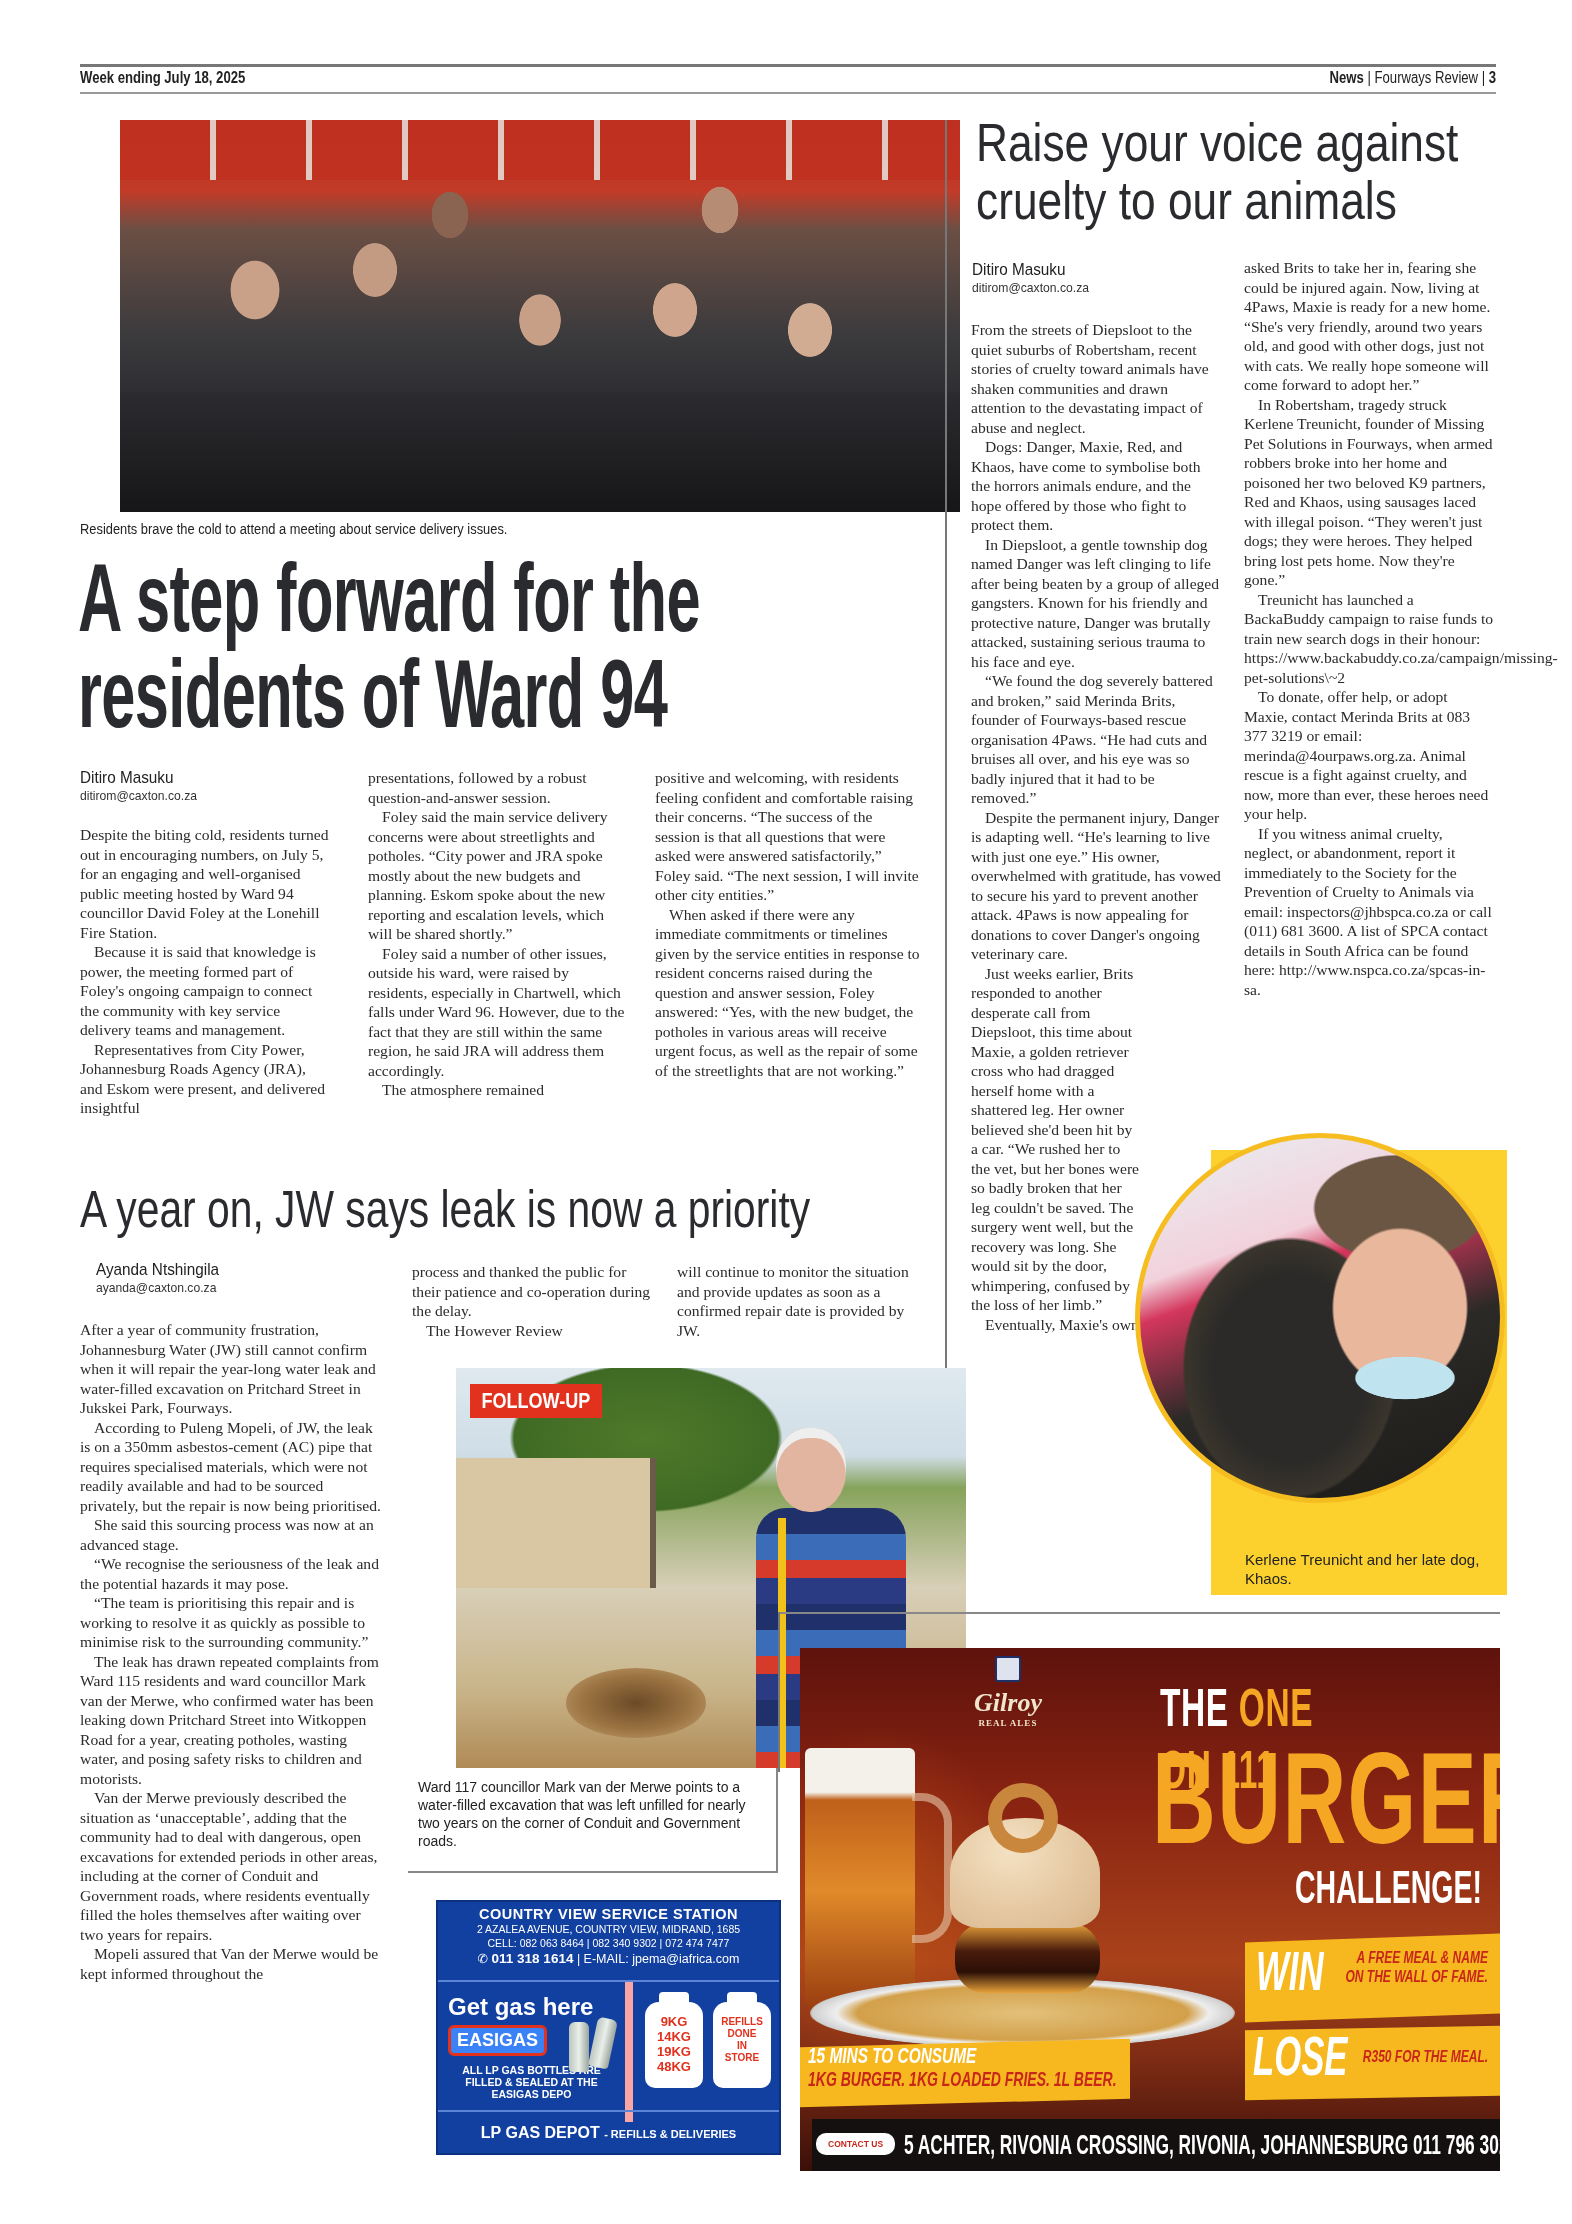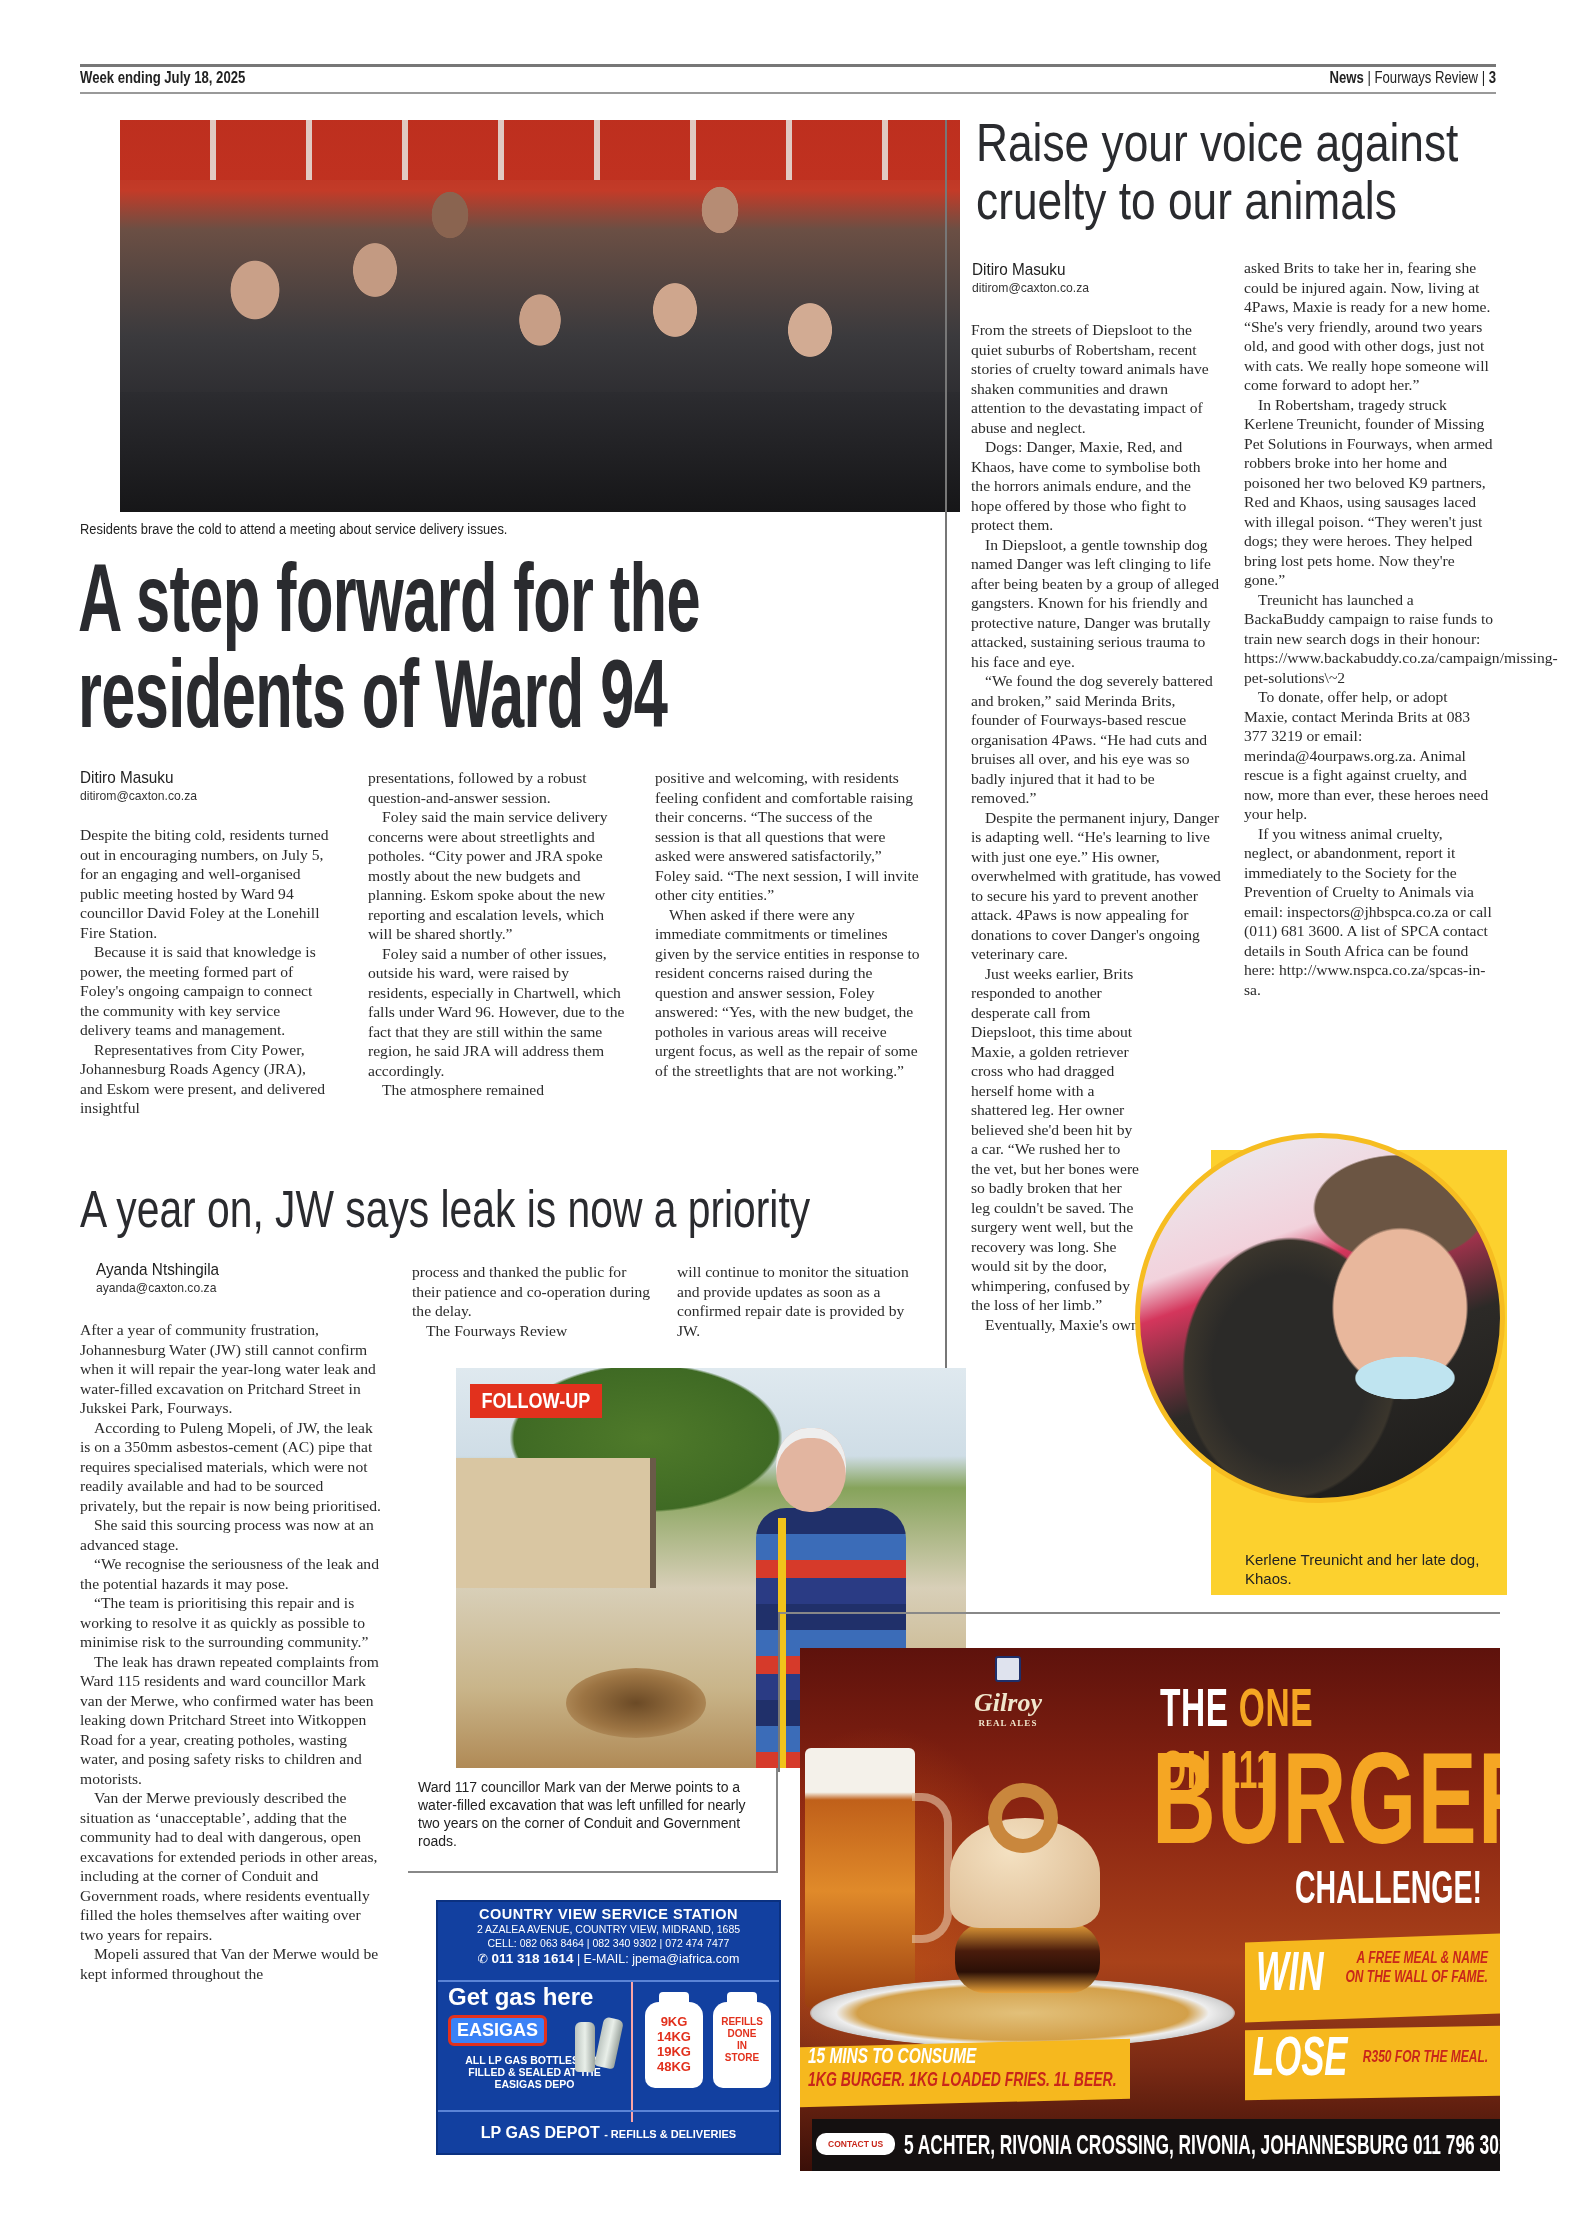--- a/index.html
+++ b/index.html
@@ -69,21 +69,21 @@
   }
   .dog-caption { position: absolute; left: 1245px; top: 1550px; width: 250px; }
 
   
   .gas-ad { position: absolute; left: 436px; top: 1900px; width: 345px; height: 255px; background: #1240a0; border: 2px solid #0b3180; font-family: "Liberation Sans", sans-serif; color: #fff; }
   .gas-ad .top { position: absolute; left: 0; top: 0; width: 100%; height: 80px; padding: 4px 10px; border-bottom: 2px solid #5b84d6; }
   .gas-ad .title { font-weight: bold; font-size: 14.5px; letter-spacing: .5px; text-align: center; }
   .gas-ad .line { font-size: 10.5px; text-align: center; line-height: 14px; }
   .gas-ad .phone { font-size: 12.5px; text-align: center; line-height: 18px; }
   .gas-ad .phone b { font-size: 13.5px; }
-  .gas-ad .mid-left { position: absolute; left: 0; top: 80px; width: 195px; height: 140px; border-right: 2px solid #fca5a5; padding: 2px 10px; }
+  .gas-ad .mid-left { position: absolute; left: 0; top: 80px; width: 195px; height: 140px; border-right: 8px solid #fca5a5; padding: 12px 10px; }
   .gas-ad .mid-left .get { font-weight: bold; font-size: 24px; line-height: 26px; }
   .gas-ad .easigas { display: inline-block; margin-top: 5px; background: #3b82f6; border: 3px solid #e2311d; border-radius: 6px; padding: 2px 6px; font-weight: bold; font-size: 18px; color: #fff; }
   .gas-ad .bottles { position: absolute; right: 8px; top: 36px; width: 52px; height: 60px; }
   .gas-ad .bottle-sm { position: absolute; width: 20px; height: 50px; border-radius: 6px 6px 4px 4px; background: linear-gradient(90deg, #bcc5c0, #e9efe9, #9aa39d); }
   .gas-ad .note { font-weight: bold; font-size: 10.5px; line-height: 12px; text-align: center; margin-top: 8px; }
   .gas-ad .mid-right { position: absolute; left: 197px; top: 80px; width: 146px; height: 128px; }
   .gas-ad .cyl { position: absolute; top: 20px; width: 58px; height: 86px; background: #fff; border-radius: 14px 14px 10px 10px; color: #e2311d; font-weight: bold; text-align: center; }
   .gas-ad .cyl::before { content: ""; position: absolute; left: 14px; top: -10px; width: 30px; height: 14px; background: #fff; border-radius: 4px 4px 0 0; }
   .gas-ad .cyl span { display: block; }
   .gas-ad .bottom { position: absolute; left: 0; top: 208px; width: 100%; height: 60px; border-top: 2px solid #5b84d6; text-align: center; line-height: 42px; }
@@ -209,21 +209,21 @@
   <p>According to Puleng Mopeli, of JW, the leak is on a 350mm asbestos-cement (AC) pipe that requires specialised materials, which were not readily available and had to be sourced privately, but the repair is now being prioritised.</p>
   <p>She said this sourcing process was now at an advanced stage.</p>
   <p>“We recognise the seriousness of the leak and the potential hazards it may pose.</p>
   <p>“The team is prioritising this repair and is working to resolve it as quickly as possible to minimise risk to the surrounding community.”</p>
   <p>The leak has drawn repeated complaints from Ward 115 residents and ward councillor Mark van der Merwe, who confirmed water has been leaking down Pritchard Street into Witkoppen Road for a year, creating potholes, wasting water, and posing safety risks to children and motorists.</p>
   <p>Van der Merwe previously described the situation as ‘unacceptable’, adding that the community had to deal with dangerous, open excavations for extended periods in other areas, including at the corner of Conduit and Government roads, where residents eventually filled the holes themselves after waiting over two years for repairs.</p>
   <p>Mopeli assured that Van der Merwe would be kept informed throughout the</p>
 </div>
 <div class="body-col" style="left:412px; top:1262px; width:240px;">
   <p class="first">process and thanked the public for their patience and co-operation during the delay.</p>
-  <p>The Fourways Review</p>
+  <p>The However Review</p>
 </div>
 <div class="body-col" style="left:677px; top:1262px; width:250px;">
   <p class="first">will continue to monitor the situation and provide updates as soon as a confirmed repair date is provided by JW.</p>
 </div>
 
 <div class="photo followup-photo">
   <div class="wallblk"></div>
   <div class="hole"></div>
   <div class="man">
     <div class="shirt"></div>

